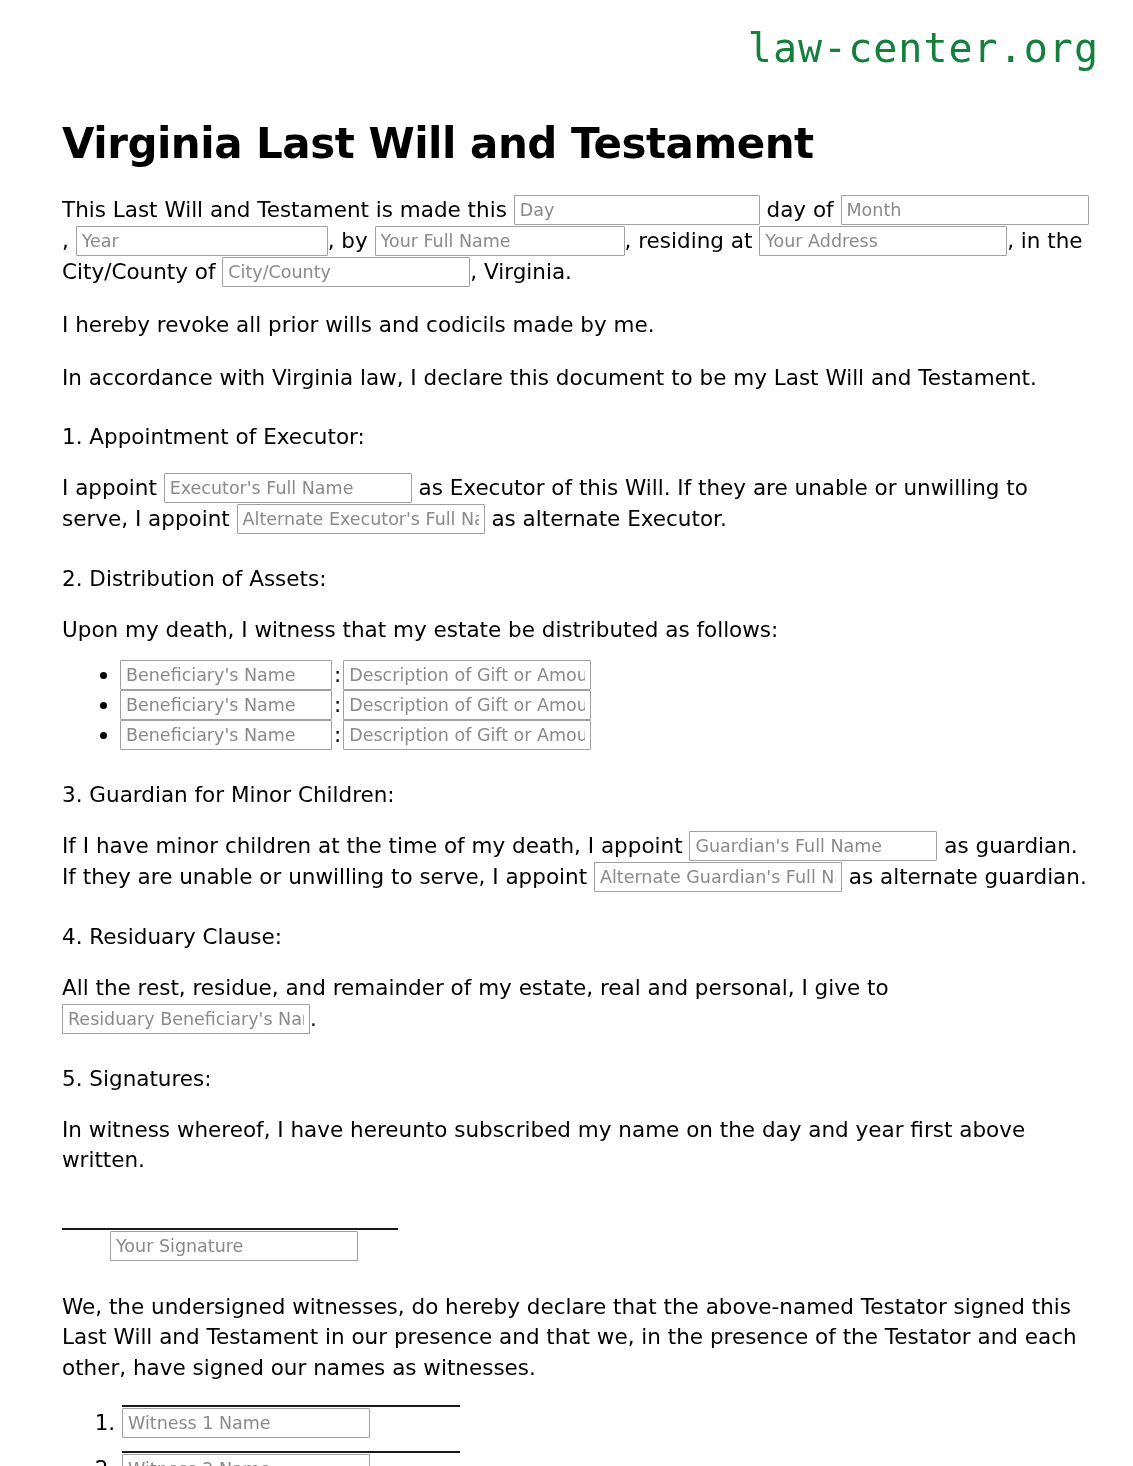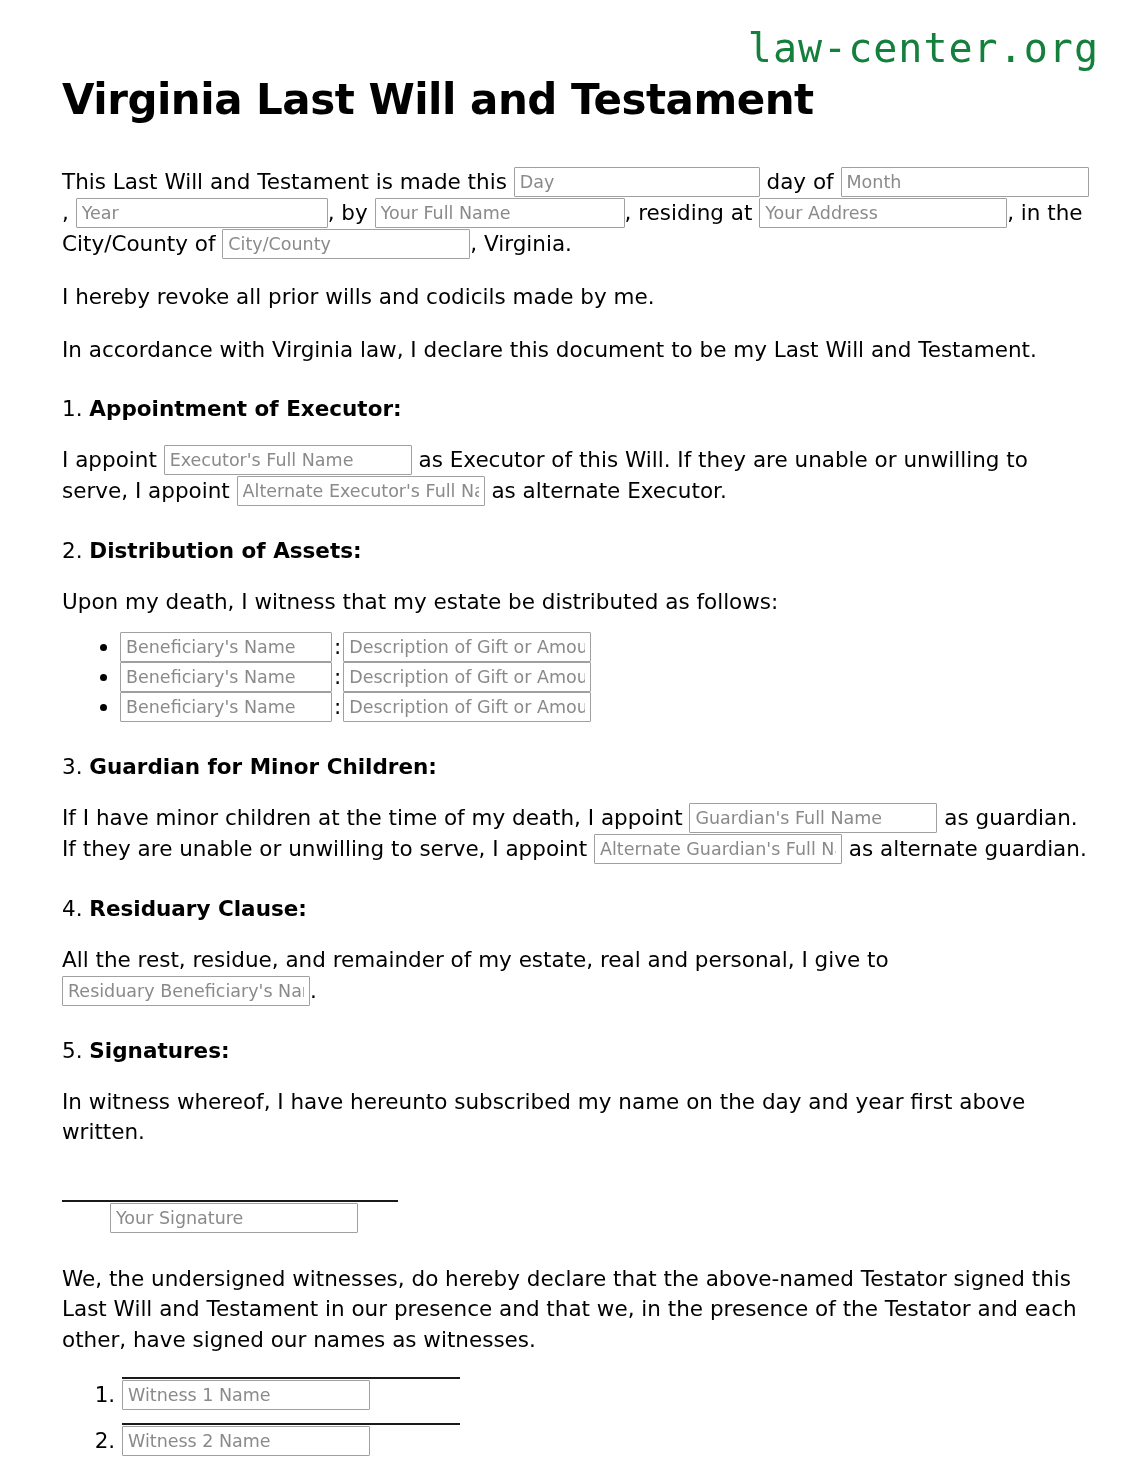--- a/index.html
+++ b/index.html
@@ -35,44 +35,44 @@
     white-space: nowrap;
     line-height: 1;
   }
 
   
   .doc-title {
     font-size: 42px;
     font-weight: bold;
     letter-spacing: -0.5px;
     margin: 0;
-    padding-top: 76px;
+    padding-top: 120px;
     line-height: 1.12;
     color: #000;
   }
 
   
   p.body-text {
     font-size: 21.5px;
     line-height: 1.42;
     margin: 22px 0 0 0;
     color: #000;
   }
   p.intro {
-    margin-top: 44px;
+    margin-top: 28px;
     line-height: 1.36;
   }
 
   h3.section-head {
     font-size: 21.5px;
     font-weight: normal;
     margin: 30px 0 0 0;
     line-height: 1.3;
   }
-  h3.section-head b { font-weight: bold; }
+  h3.section-head b { font-weight: normal; }
 
   
   input.fld {
     font-family: "DejaVu Sans", "Liberation Sans", sans-serif;
     font-size: 17.5px;
     color: #4d4d4d;
     border: 1px solid #a0a0a0;
     background: #ffffff;
     padding: 3px 5px;
     box-sizing: border-box;

